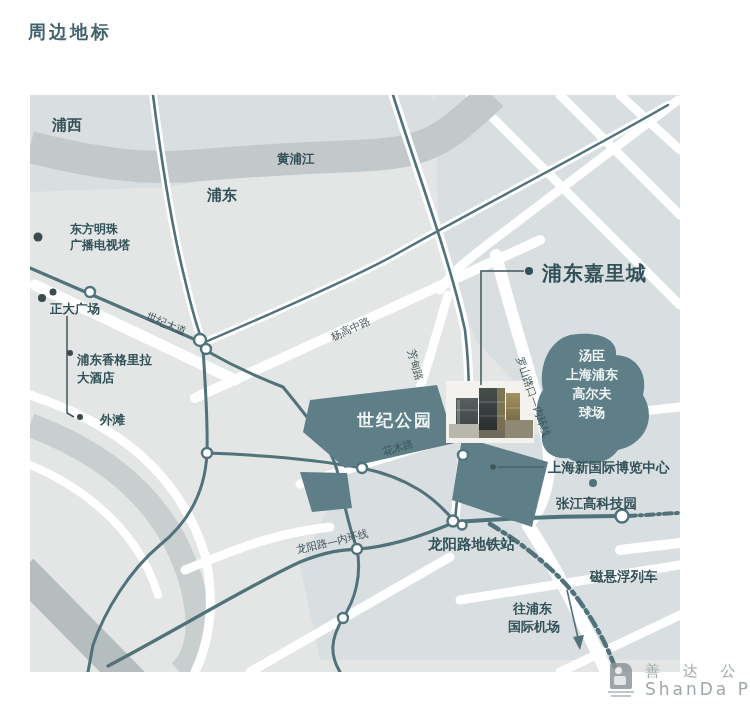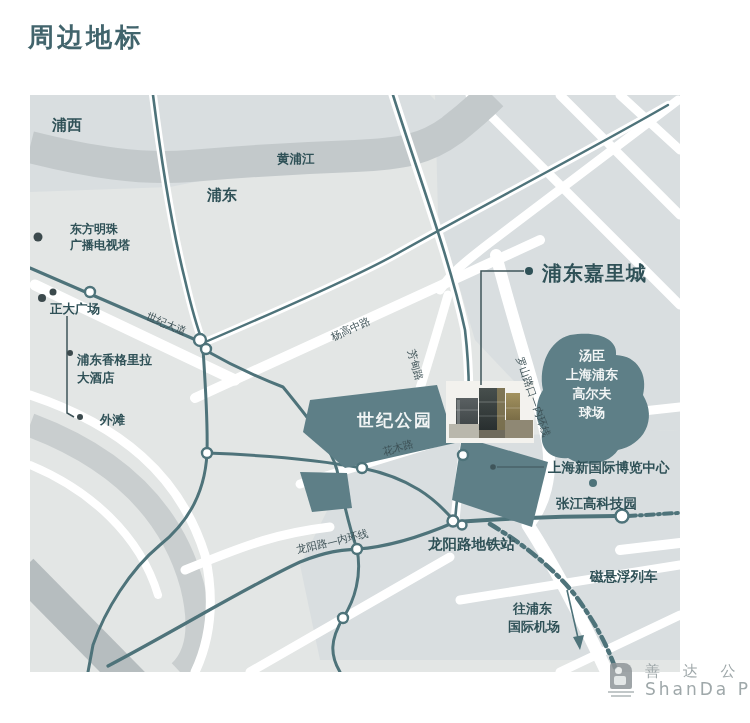--- a/index.html
+++ b/index.html
@@ -1,18 +1,18 @@
 <!DOCTYPE html>
 <html><head>
 <meta charset="utf-8">
 <style>
   html,body{margin:0;padding:0;background:#ffffff;}
   #page{position:relative;width:750px;height:723px;background:#ffffff;overflow:hidden;
         font-family:"DejaVu Sans","Liberation Sans",sans-serif;}
-  #title{position:absolute;left:28px;top:20px;margin:0;font-size:26px;font-weight:bold;
+  #title{position:absolute;left:28px;top:20px;margin:0;font-size:18px;font-weight:bold;
          letter-spacing:3px;color:#41646c;}
   svg text{font-family:"DejaVu Sans","Liberation Sans",sans-serif;}
   .lbl{fill:#2f5157;font-weight:bold;}
   .roadlbl{fill:#3d5156;font-size:10.5px;}
   .whitelbl{fill:#f2f5f5;font-weight:bold;}
   .road-w{stroke:#ffffff;fill:none;stroke-linecap:round;}
   .road-t{stroke:#4e737a;fill:none;stroke-linecap:round;}
   .node{fill:#ffffff;stroke:#4e737a;stroke-width:2.4;}
   .connector{stroke:#3f555a;stroke-width:1.5;fill:none;}
   .dot{fill:#3c4a4d;}

